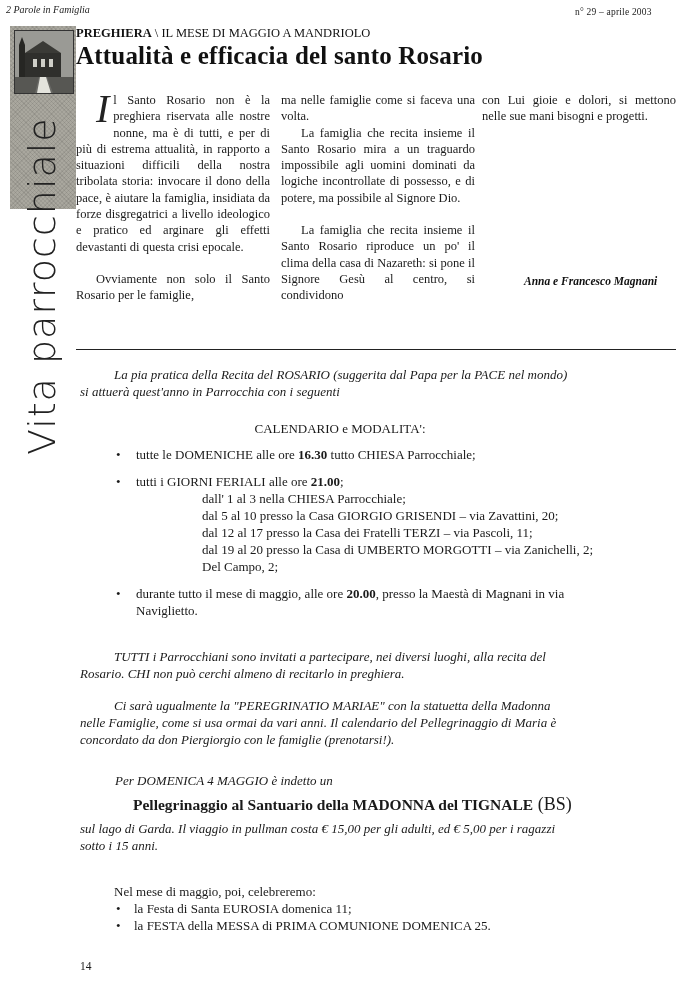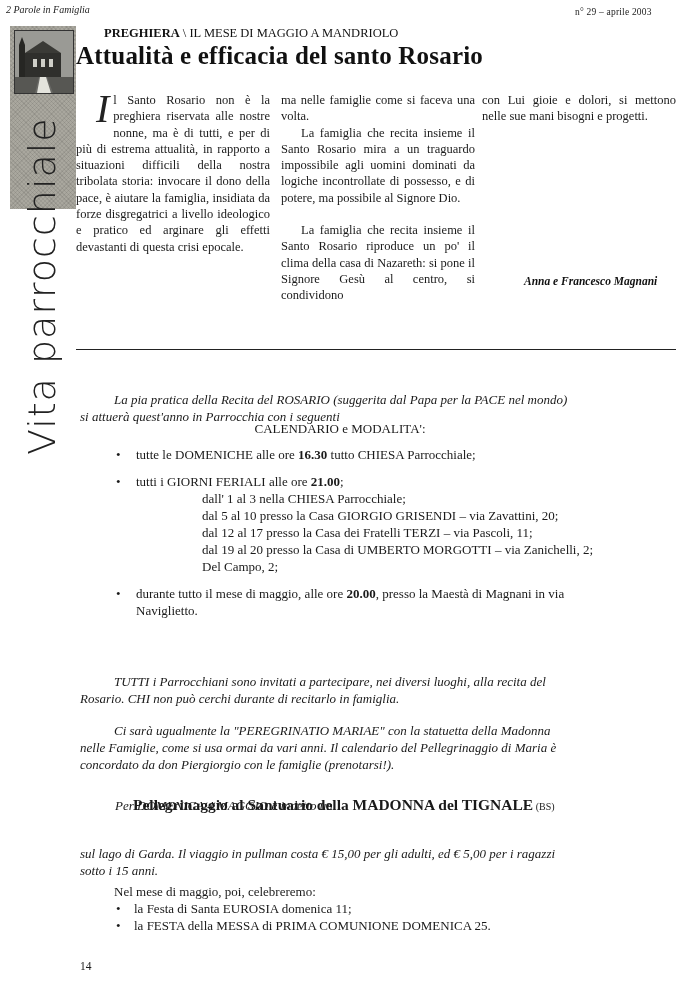--- a/index.html
+++ b/index.html
@@ -44,21 +44,21 @@
     width: 300px; height: 40px;
     font-family: "DejaVu Sans", "Liberation Sans", sans-serif;
     font-size: 38px; font-weight: 300; color: #222;
     letter-spacing: 1px; text-align: center; line-height: 40px;
     white-space: nowrap;
   }
 
   
   .kicker {
     left: 76px; top: 26px; font-size: 12.5px;
-    font-family: "Liberation Serif", serif; color: #111; margin-left: 28px;
+    font-family: "Liberation Serif", serif; color: #111;
   }
   .kicker b { font-weight: bold; }
   .title {
     left: 76px; top: 42px; font-size: 25px; font-weight: bold;
     font-family: "Liberation Serif", serif; color: #111; white-space: nowrap;
     letter-spacing: 0.2px;
     text-align: center;
   }
 
   
@@ -84,38 +84,38 @@
   }
 
   .rule {
     left: 76px; top: 349px; width: 600px; height: 1px; background: #222;
   }
 
   
   .body-block {
     font-family: "Liberation Serif", serif; font-size: 13px; line-height: 17px; color: #1a1a1a;
   }
-  .ital { font-style: italic; margin-top: 25px; }
+  .ital { font-style: italic; }
   .intro { left: 80px; top: 366px; width: 596px; }
   .intro .first { padding-left: 34px; }
   .centered-head {
     left: 80px; top: 420px; width: 520px; text-align: center;
   }
   .bullets { left: 112px; top: 446px; width: 560px; }
   .bullet-row { position: relative; padding-left: 24px; }
   .bullet-row .dot {
     position: absolute; left: 4px; top: 0; font-size: 13px;
   }
   .sub { padding-left: 66px; }
   .b { font-weight: bold; }
   .p-tutti { left: 80px; top: 648px; width: 596px; }
   .p-ci { left: 80px; top: 697px; width: 596px; }
   .p-per { left: 115px; top: 772px; }
   .p-pell { left: 133px; top: 796px; font-size: 15.5px; font-weight: bold; }
-  .p-pell .small { font-size: 10px; font-weight: normal; }
+  .p-pell .small { font-size: 18px; font-weight: normal; }
   .p-lago { left: 80px; top: 820px; width: 596px; }
   .p-nel { left: 114px; top: 883px; width: 560px; }
   .p-nel .bullet-row { padding-left: 20px; }
   .p-nel .bullet-row .dot { left: 2px; }
   .page-num {
     left: 80px; top: 960px; font-family: "Liberation Serif", serif; font-size: 11.5px;
   }
   .indent34 { padding-left: 34px; }
 </style>
 </head>
@@ -140,20 +140,21 @@
     <polygon points="22,62 25,46 31,46 36,62" fill="#e3e3dc"></polygon>
   </svg>
 </div>
 <div class="abs vertical-title">Vita parrocchiale</div>
 
 <div class="abs kicker"><b>PREGHIERA</b><span> \ IL MESE DI MAGGIO A MANDRIOLO</span></div>
 <div class="abs title">Attualità e efficacia del santo Rosario</div>
 
 <div class="col col-1">
   <p><span class="dropcap">I</span><span>l Santo Rosario non è la preghiera riservata alle nostre nonne, ma è di tutti, e per di più di estrema attualità, in rapporto a situazioni difficili della nostra tribolata storia: invocare il dono della pace, è aiutare la famiglia, insidiata da forze disgregatrici a livello ideologico e pratico ed arginare gli effetti devastanti di questa crisi epocale.</span></p>
+  <p class="gap indent">Ovviamente non solo il Santo Rosario per le famiglie,</p>
 </div>
 <div class="col col-2">
   <p>ma nelle famiglie come si faceva una volta.</p>
   <p class="indent">La famiglia che recita insieme il Santo Rosario mira a un traguardo impossibile agli uomini dominati da logiche incontrollate di possesso, e di potere, ma possibile al Signore Dio.</p>
   <p class="gap indent">La famiglia che recita insieme il Santo Rosario riproduce un po' il clima della casa di Nazareth: si pone il Signore Gesù al centro, si condividono</p>
 </div>
 <div class="col col-3">
   <p>con Lui gioie e dolori, si mettono nelle sue mani bisogni e progetti.</p>
 </div>
 <div class="signature">Anna e Francesco Magnani</div>
@@ -185,21 +186,21 @@
   </div>
   <div class="bullet-row" style="margin-top:10px">
     <span class="dot">•</span>
     <span>durante tutto il mese di maggio, alle ore </span><span class="b">20.00</span><span>, presso la Maestà di Magnani in via</span>
     <div>Naviglietto.</div>
   </div>
 </div>
 
 <div class="abs body-block ital p-tutti">
   <div class="indent34">TUTTI i Parrocchiani sono invitati a partecipare, nei diversi luoghi, alla recita del</div>
-  <div>Rosario. CHI non può cerchi durante di recitarlo in famiglia.</div>
+  <div>Rosario. CHI non può cerchi almeno di recitarlo in preghiera.</div>
 </div>
 
 <div class="abs body-block ital p-ci">
   <div class="indent34">Ci sarà ugualmente la "PEREGRINATIO MARIAE" con la statuetta della Madonna</div>
   <div>nelle Famiglie, come si usa ormai da vari anni. Il calendario del Pellegrinaggio di Maria è</div>
   <div>concordato da don Piergiorgio con le famiglie (prenotarsi!).</div>
 </div>
 
 <div class="abs body-block ital p-per">Per DOMENICA 4 MAGGIO è indetto un</div>
 <div class="abs body-block p-pell"><span>Pellegrinaggio al Santuario della MADONNA del TIGNALE</span><span class="small"> (BS)</span></div>

